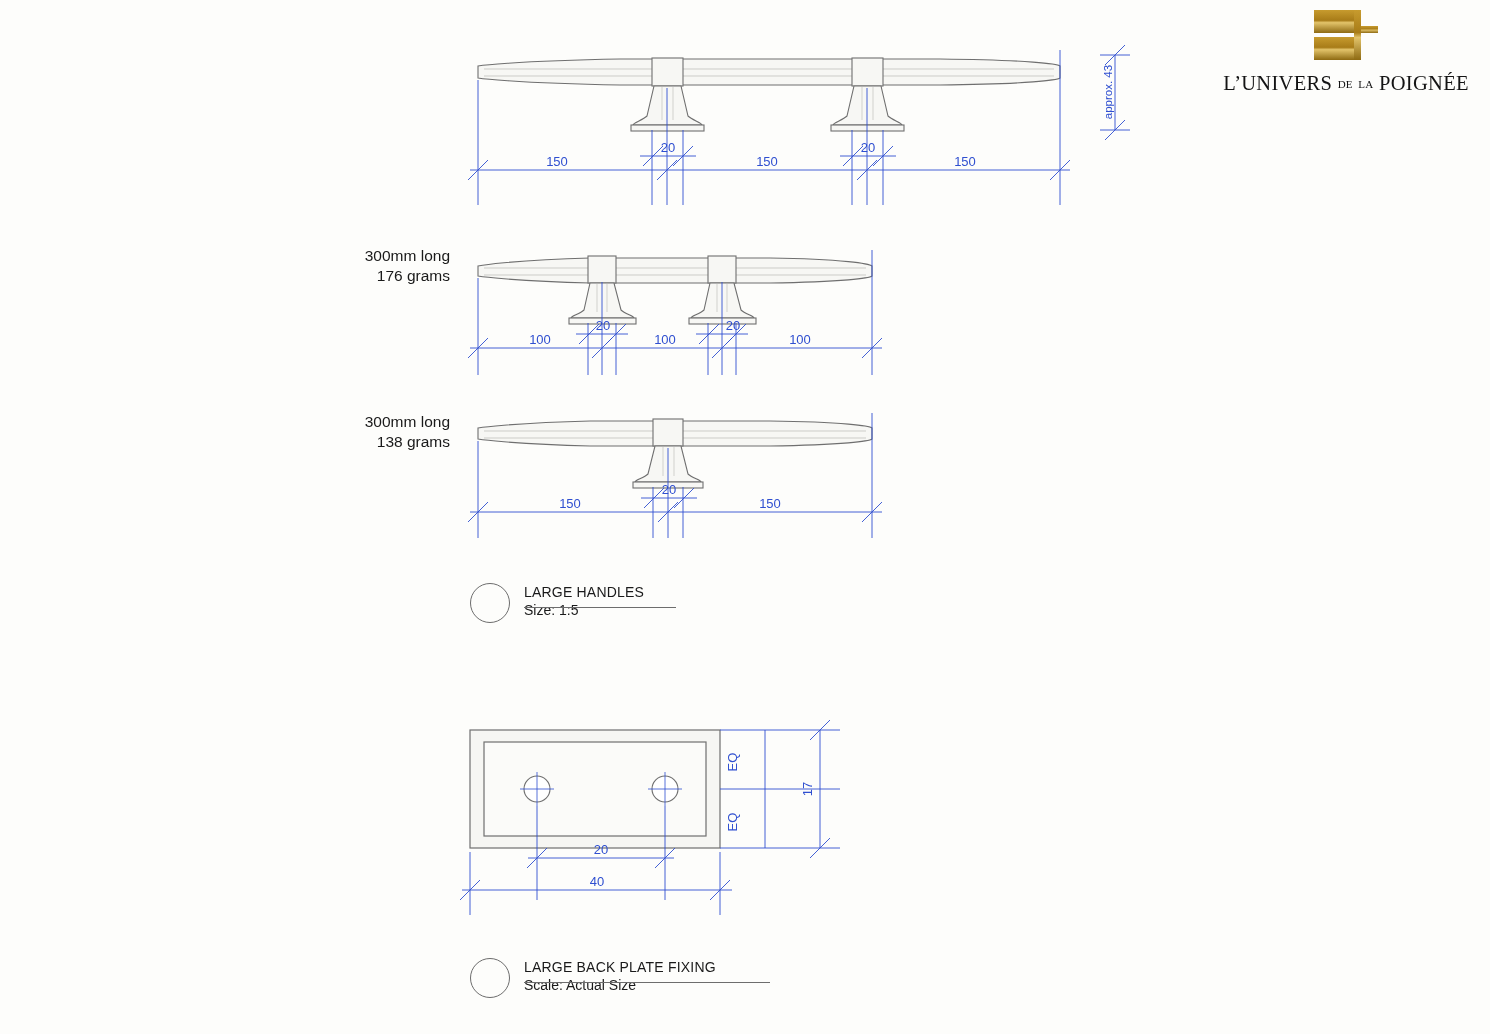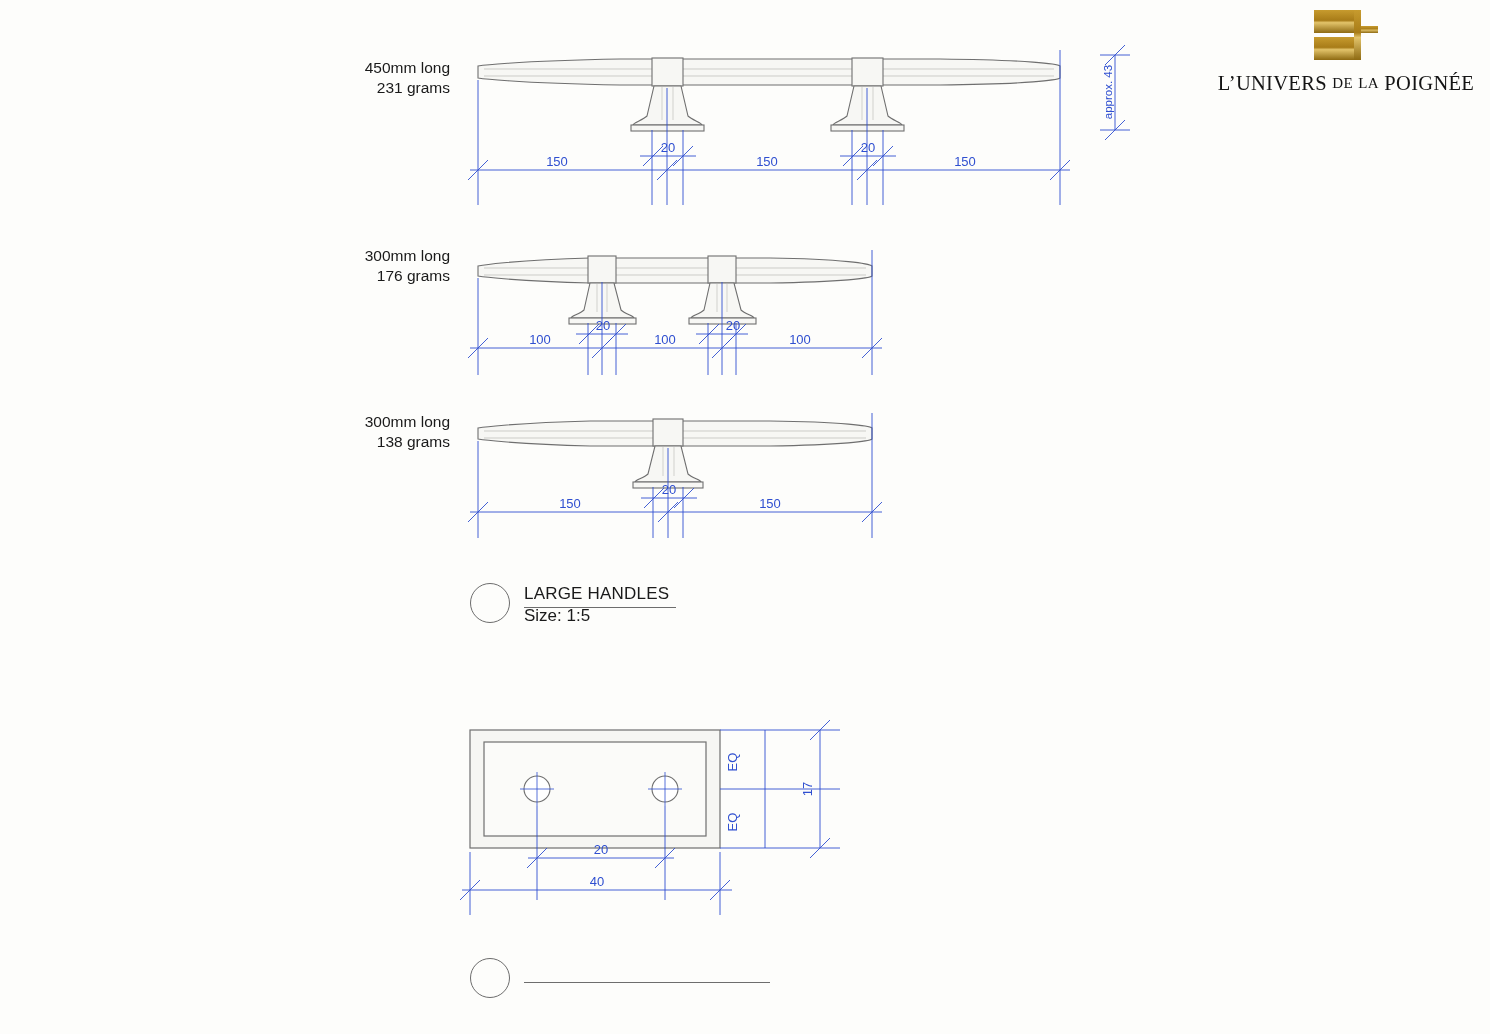--- a/index.html
+++ b/index.html
@@ -45,40 +45,40 @@
   .brand-mark .b3 { left: 48px; top: 18px; width: 18px; height: 7px; }
   .brand-mark .b4 { left: 42px; top: 2px; width: 7px; height: 50px; }
   .brand-text {
     font-size: 20.5px;
     letter-spacing: 0.3px;
     color: #141414;
     white-space: nowrap;
     font-family: "Liberation Serif", serif;
   }
   .brand-text .small {
-    font-size: 15px;
+    font-size: 11px;
     vertical-align: 2px;
   }
   .brand-text b { font-weight: 400; }
 
   
   .dwg {
     position: absolute;
   }
   .label-left {
     position: absolute;
     text-align: right;
     font-size: 15.5px;
     color: #1a1a1a;
     line-height: 1.32;
     font-family: "Liberation Sans", sans-serif;
   }
   .caption {
     position: absolute;
-    font-size: 17px;
+    font-size: 14px;
     color: #1a1a1a;
     line-height: 1.32;
   }
   .caption .ttl { letter-spacing: 0.2px; }
   .bubble {
     position: absolute;
     width: 38px; height: 38px;
     border: 1.3px solid #6d6d6d;
     border-radius: 50%;
     background: transparent;
@@ -100,24 +100,20 @@
       <span class="blk b1"></span>
       <span class="blk b2"></span>
       <span class="blk b3"></span>
       <span class="blk b4"></span>
     </div>
     <div class="brand-text">
       <span>L’UNIVERS </span><span class="small">DE</span><span> </span><span class="small">LA</span><b> POIGNÉE</b>
     </div>
   </div>
 
-  <div class="label-left" style="left:250px; top:58px; width:200px;">
-    <div>450mm long</div>
-    <div>231 grams</div>
-  </div>
 
   <svg class="dwg" style="left:440px; top:30px;" width="710" height="180">
 
     <g stroke="#6f6f6f" fill="#f7f7f4" stroke-width="1.1">
       <path d="M 38 36 L 38 36 C 38 36 70 31 180 29 L 500 29 C 590 30 618 34 620 36 L 620 48 C 618 50 590 54 500 55 L 180 55 C 70 53 38 48 38 48 Z"></path>
     </g>
 
     <g stroke="#b9b9b4" stroke-width="0.7" fill="none">
       <path d="M 44 39 L 614 39"></path>
       <path d="M 44 46 L 614 46"></path>
@@ -340,15 +336,19 @@
     <g fill="#2f4fd0" font-family="Liberation Sans, sans-serif" font-size="13">
       <text x="297" y="62" text-anchor="middle" transform="rotate(-90 297 62)">EQ</text>
       <text x="297" y="122" text-anchor="middle" transform="rotate(-90 297 122)">EQ</text>
       <text x="372" y="89" text-anchor="middle" transform="rotate(-90 372 89)">17</text>
       <text x="161" y="154" text-anchor="middle">20</text>
       <text x="157" y="186" text-anchor="middle">40</text>
     </g>
   </svg>
 
   <div class="bubble" style="left:470px; top:958px;"></div>
+  <div class="caption" style="left:524px; top:958px;">
+    <div class="ttl">LARGE BACK PLATE FIXING</div>
+    <div>Scale: Actual Size</div>
+  </div>
   <div class="cap-underline" style="left:524px; top:982px; width:246px;"></div>
 
 </div>
 
 </body></html>

